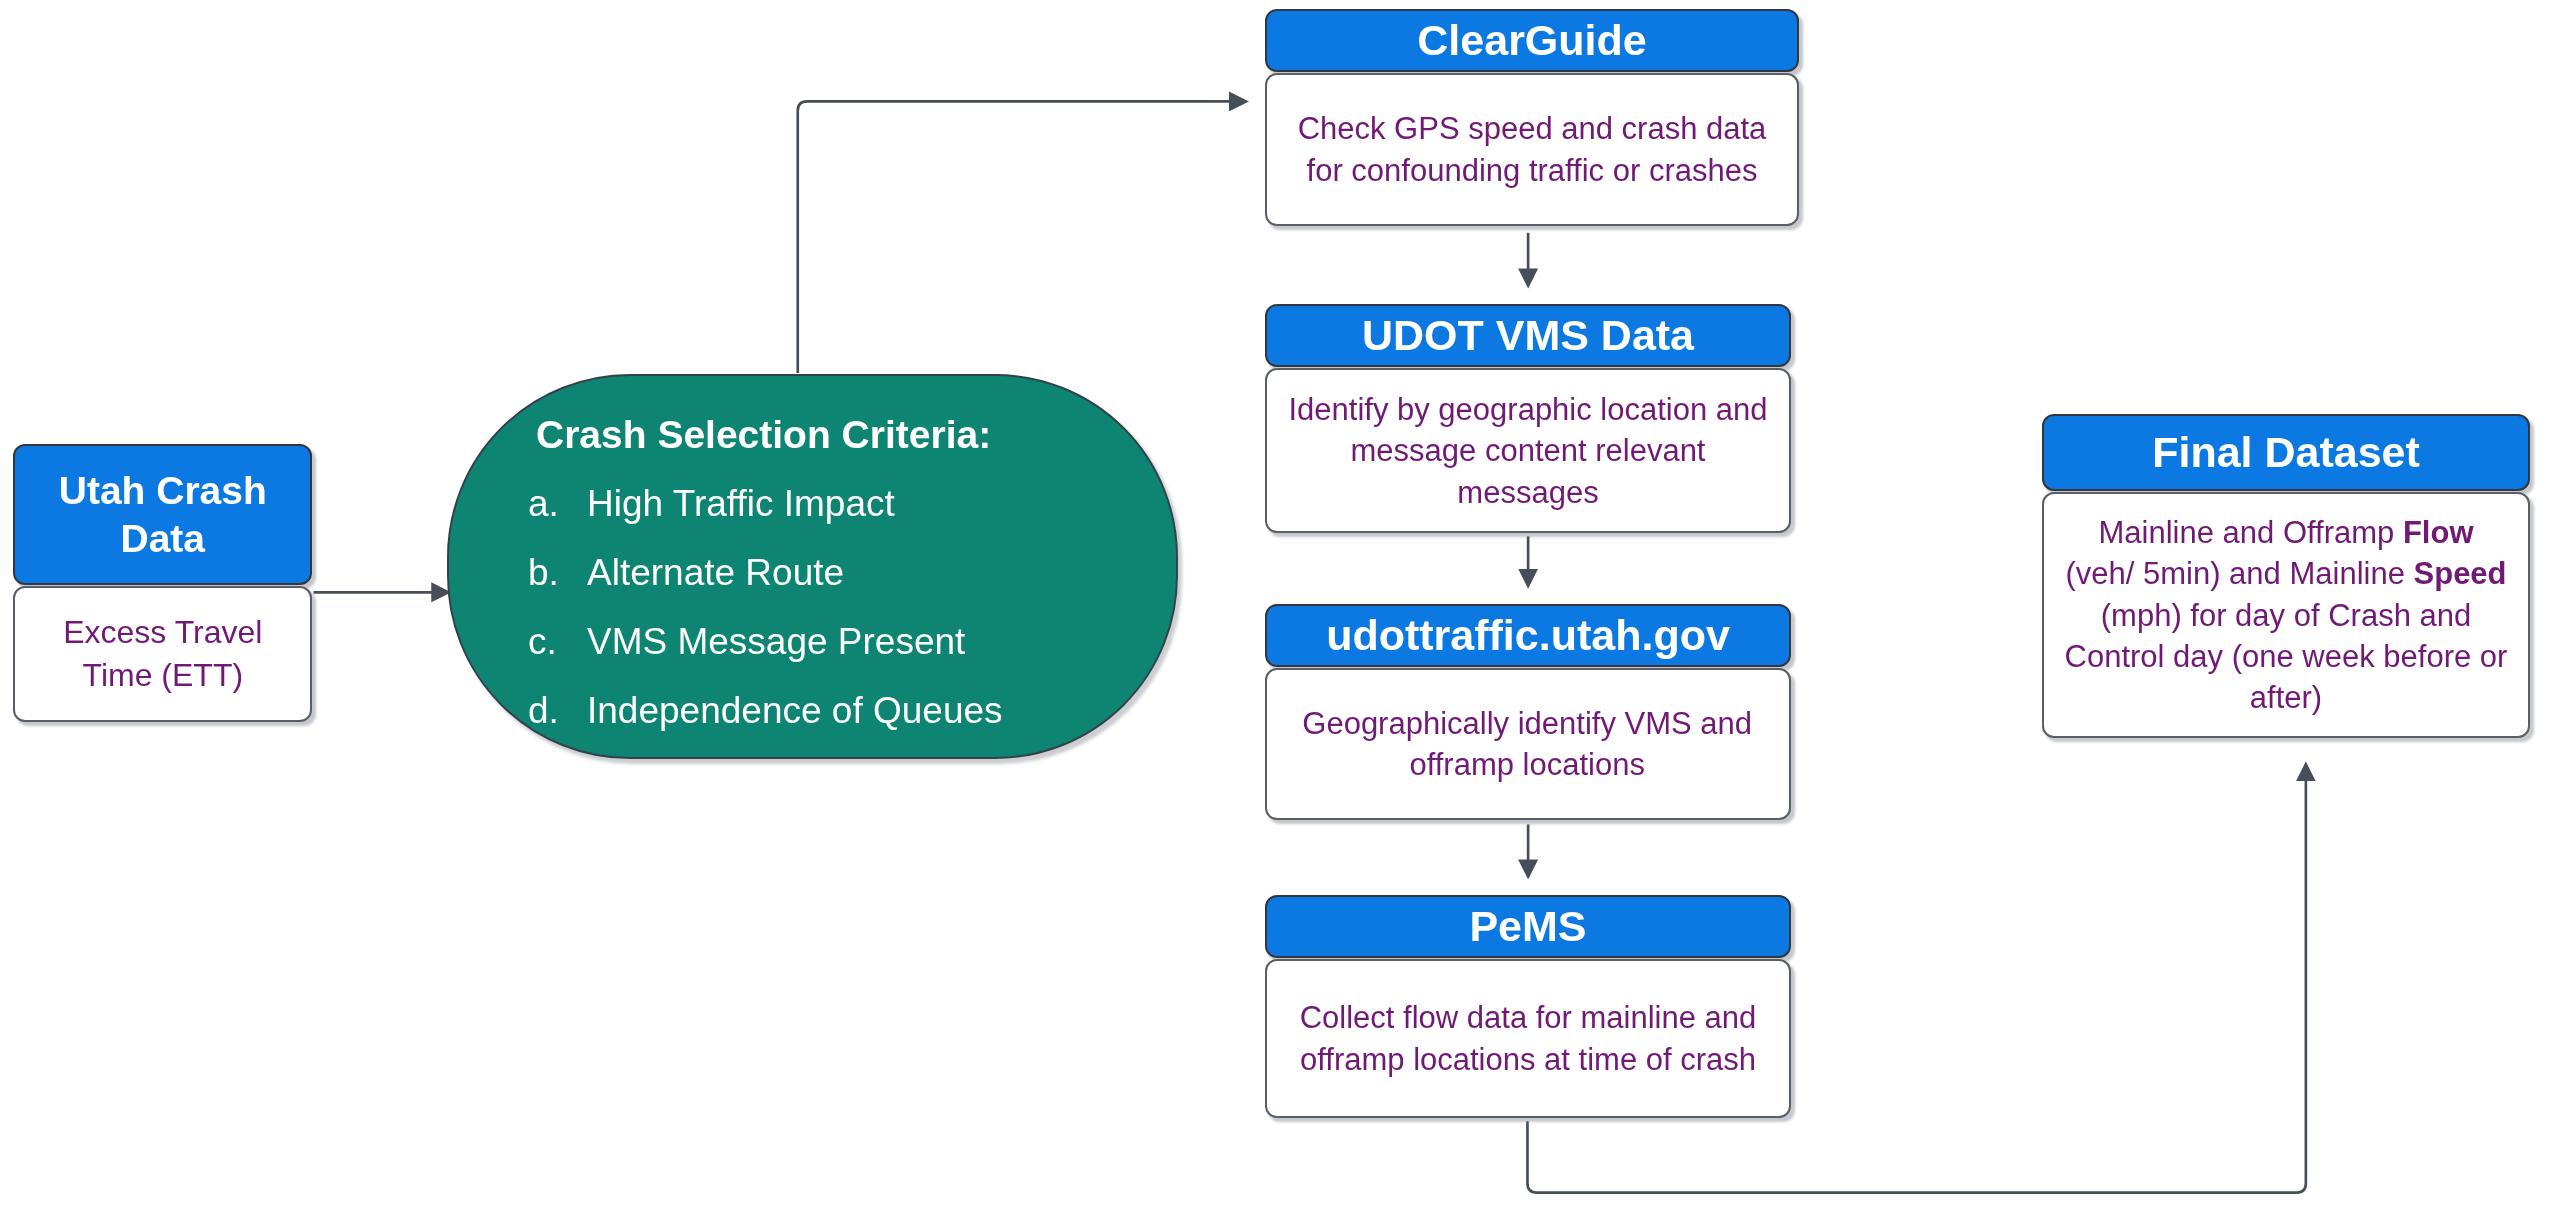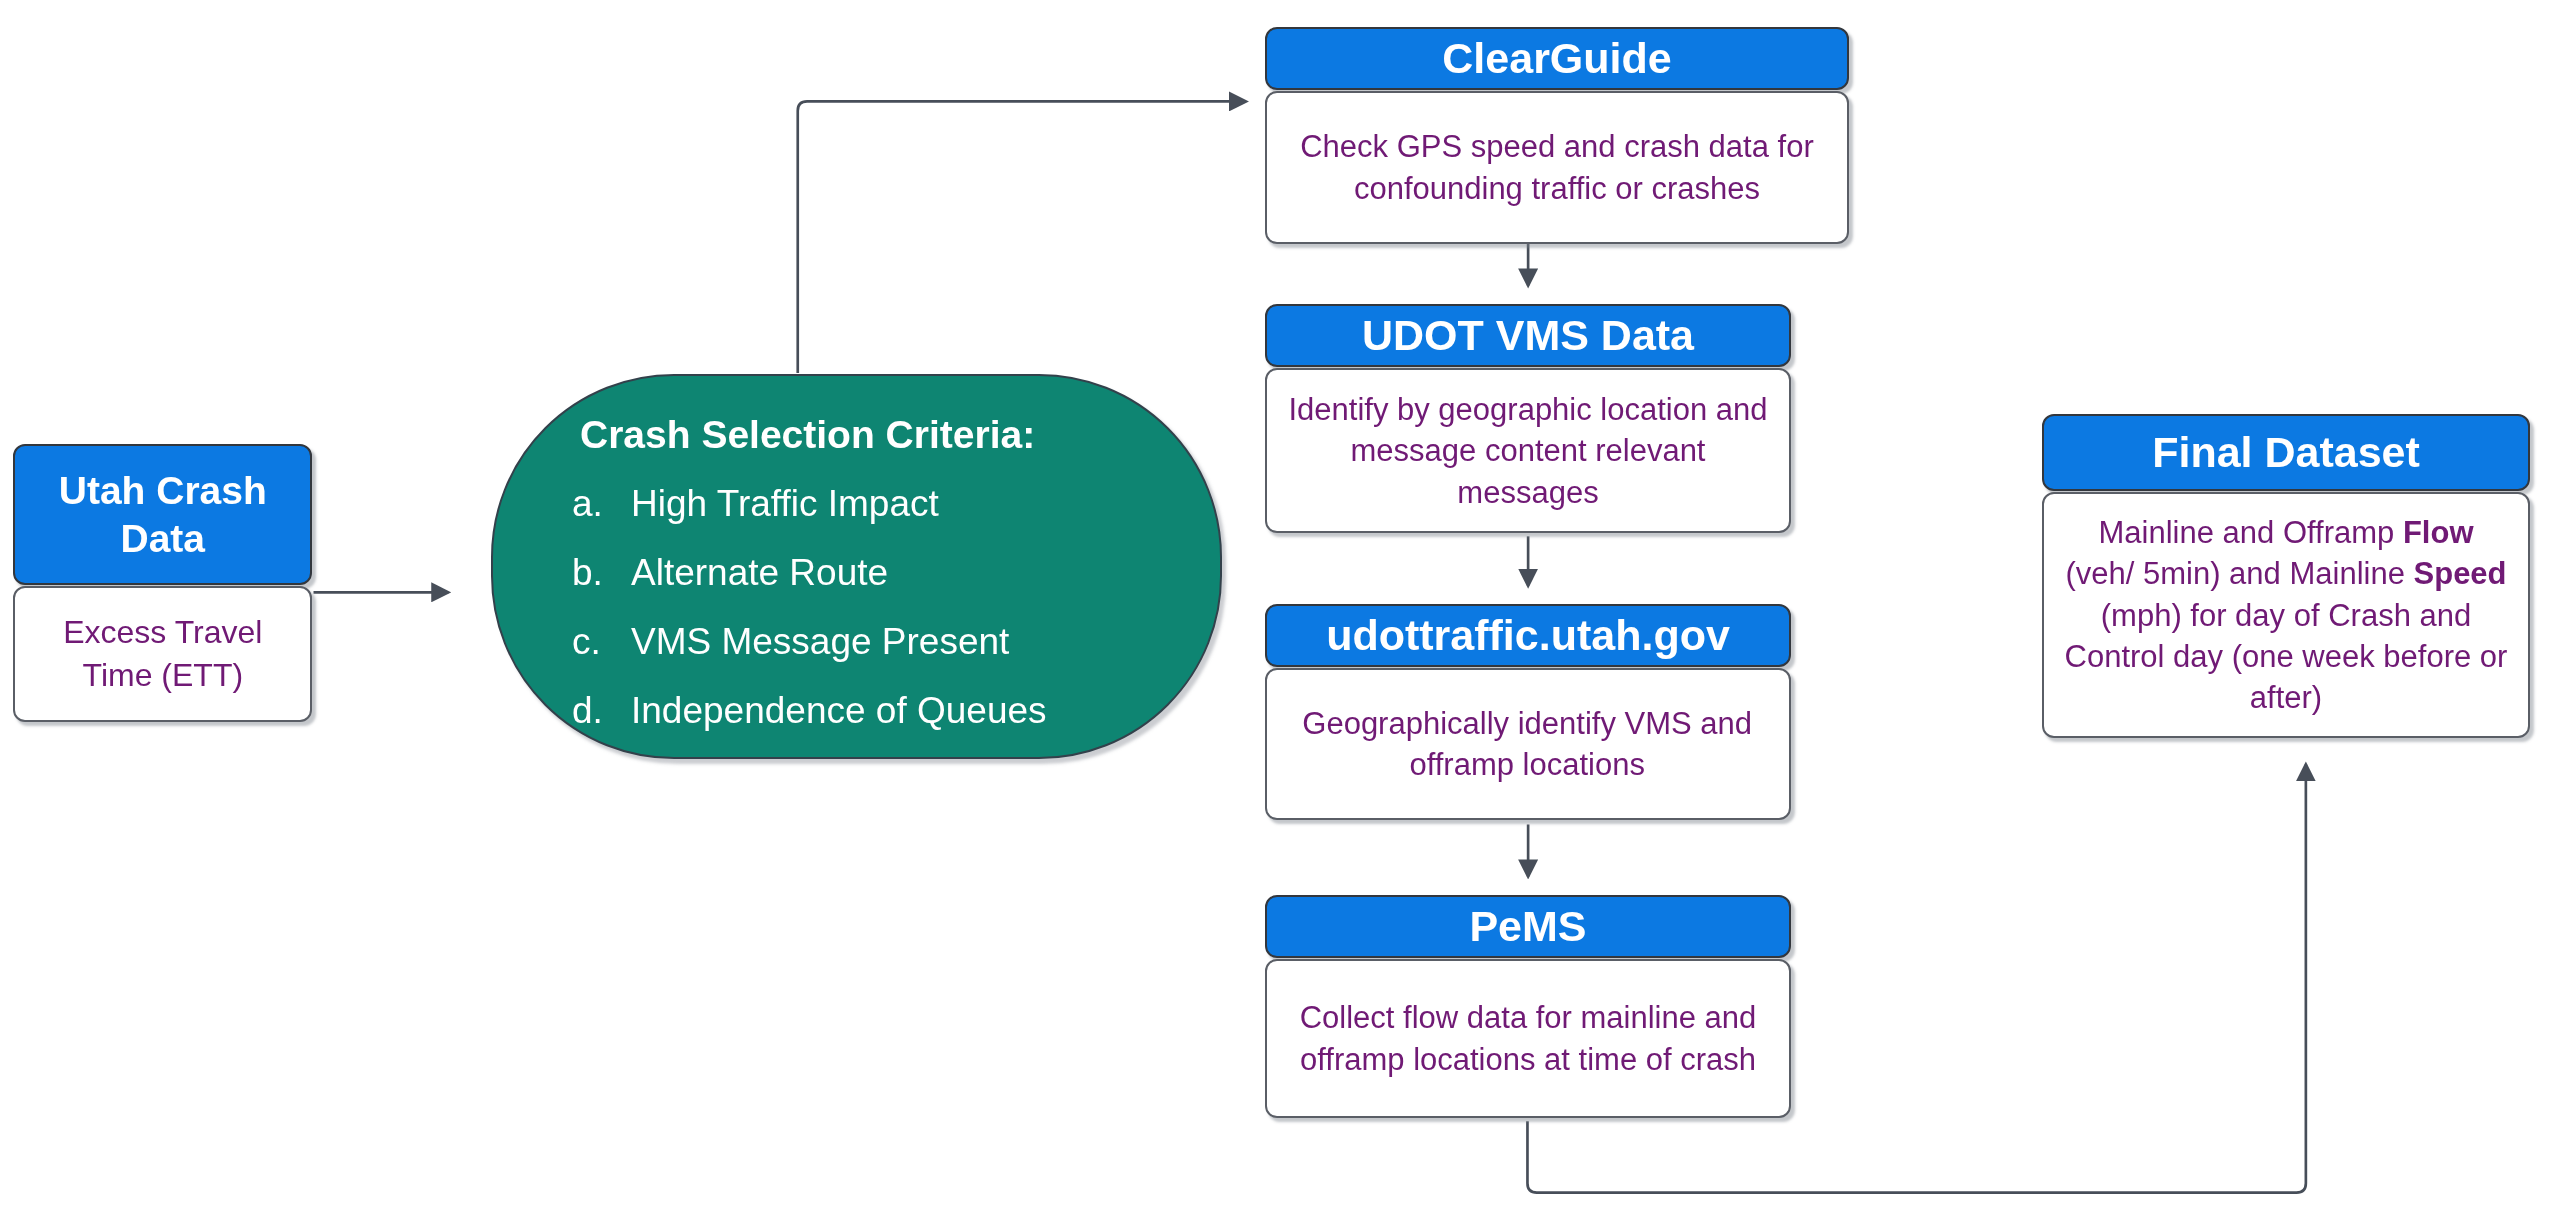--- a/index.html
+++ b/index.html
@@ -52,21 +52,21 @@
     text-align: center;
     margin-top: 1.3px;
     box-shadow: 3.3px 4px 2.7px rgba(125,130,140,0.45);
     box-sizing: border-box;
   }
   .mid-header { height: 63px; font-size: 43px; }
   .mid-body   { font-size: 31px; line-height: 1.34; padding: 6.7px 18.7px; }
 
   .ellipse {
     position: absolute;
-    left: 491px; top: 374px;
+    left: 447px; top: 374px;
     width: 731px; height: 385px;
     background: #0e8572;
     border: 2.7px solid #33414b;
     border-radius: 183px;
     color: #ffffff;
     box-sizing: border-box;
     box-shadow: 4px 4.7px 3.3px rgba(125,130,140,0.4);
     padding: 35px 27px 0 79px;
   }
   .ellipse-title {
@@ -127,21 +127,21 @@
     <div class="criteria-item">
       <span class="criteria-marker">c.</span>
       <span class="criteria-label">VMS Message Present</span>
     </div>
     <div class="criteria-item">
       <span class="criteria-marker">d.</span>
       <span class="criteria-label">Independence of Queues</span>
     </div>
   </div>
 
-  <div class="node" style="left:1265px; top:27px; width:584px;border-radius:28px;">
+  <div class="node" style="left:1265px; top:9px; width:534px;border-radius:28px;">
     <div class="node-header mid-header">
       <span>ClearGuide</span>
     </div>
     <div class="node-body mid-body" style="height:153px;">
       <span>Check GPS speed and crash data for confounding traffic or crashes</span>
     </div>
   </div>
 
   <div class="node" style="left:1265px; top:304px; width:526px;">
     <div class="node-header mid-header">

